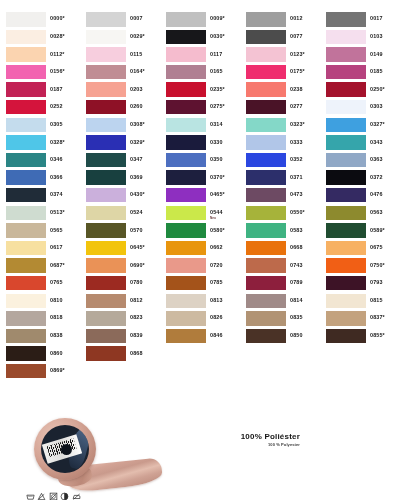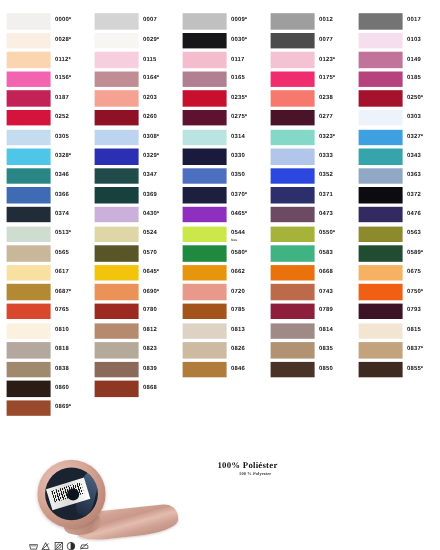--- a/index.html
+++ b/index.html
@@ -94,21 +94,21 @@
     position:absolute;left:20px;top:19px;width:11px;height:11px;border-radius:50%;
     background:#0d131c;
   }
   .spool-sheen{
     position:absolute;right:2px;top:4px;width:16px;height:40px;
     background:linear-gradient(200deg,rgba(120,160,210,.55),rgba(40,70,120,.15));
     transform:rotate(14deg);
     border-radius:40%;
   }
   .fiber-text{
-    position:absolute;left:150px;top:4px;width:150px;text-align:center;font-family:Liberation Serif, serif;
+    position:absolute;left:150px;top:18px;width:150px;text-align:right;
   }
   .fiber-main{
     font-size:8px;font-weight:bold;color:#141414;letter-spacing:.2px;line-height:9px;
   }
   .fiber-sub{
     font-size:4px;font-weight:bold;color:#3a3a3a;letter-spacing:.1px;
     margin-left:14px;margin-top:1px;
   }
   .care{
     position:absolute;left:26px;top:78px;

